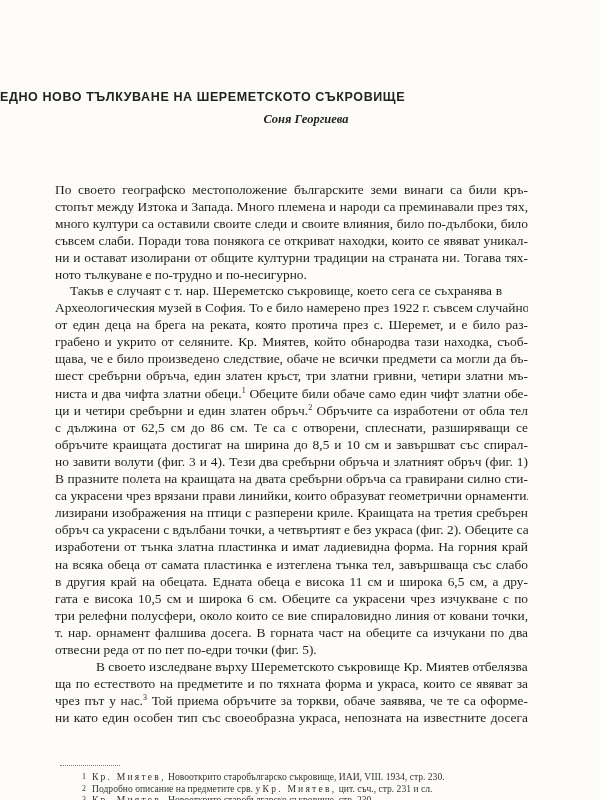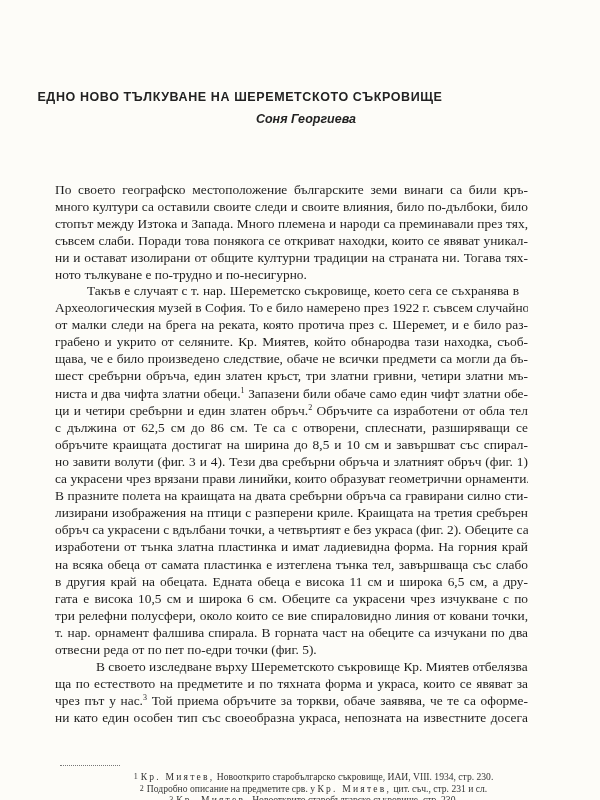--- a/index.html
+++ b/index.html
@@ -5,92 +5,92 @@
   html, body { margin: 0; padding: 0; }
   body {
     width: 600px; height: 800px; overflow: hidden;
     background: #fdfcf8;
     font-family: "Liberation Serif", "DejaVu Serif", serif;
     color: #1e1e1e;
     position: relative;
   }
   .page { position: absolute; left: 0; top: 0; width: 600px; height: 800px; }
   .title {
-    position: absolute; top: 90px; left: 0; width: 480px; text-align: center;
+    position: absolute; top: 90px; left: 0; width: 480px; 
     font-family: "Liberation Sans", "DejaVu Sans", sans-serif;
     font-weight: bold; font-size: 12.5px; letter-spacing: 0.6px; color: #222;
   }
   .author {
     position: absolute; top: 112px; left: 0; width: 600px; text-align: center;
     font-style: italic; font-weight: bold; font-size: 12.5px; color: #222;
-    font-family: Liberation Sans, sans-serif;
+    font-family: Liberation Serif, serif;
     padding-left: 12px; box-sizing: border-box;
   }
   .body-text {
     position: absolute; left: 18px; top: 181px; width: 510px;
   }
   .line {
     height: 17.1px; line-height: 17.1px; font-size: 13.4px;
     white-space: nowrap; text-align: justify; text-align-last: justify;
     overflow: hidden;
   }
   .line.indent { padding-left: 41px; }
   .line.last { text-align-last: left; }
   sup { font-size: 8px; line-height: 0; vertical-align: 5px; }
   .rule {
     position: absolute; left: 60px; top: 765px; width: 60px; height: 0;
     border-top: 1px dotted #777;
   }
   .footnotes { position: absolute; left: 82px; top: 771px; width: 460px; }
-  .fn { font-size: 9.6px; line-height: 11.5px; height: 11.5px; white-space: nowrap; color: #333; text-align: center; }
+  .fn { font-size: 9.6px; line-height: 11.5px; height: 11.5px; white-space: nowrap; color: #333; }
   .fn .num { display: inline-block; width: 10px; font-size: 8px; vertical-align: 1px; }
   .spaced { letter-spacing: 2.2px; }
 </style>
 </head>
 <body>
 
 <div class="page">
   <div class="title">ЕДНО НОВО ТЪЛКУВАНЕ НА ШЕРЕМЕТСКОТО СЪКРОВИЩЕ</div>
   <div class="author">Соня Георгиева</div>
 
   <div class="body-text">
 
     <div>
       <div class="line indent" style="margin-left:37px;width:473px;box-sizing:border-box;padding-left:0">По своето географско местоположение българските земи винаги са били кръ-</div>
+      <div class="line" style="margin-left:37px;width:473px">стопът между Изтока и Запада. Много племена и народи са преминавали през тях,</div>
       <div class="line" style="margin-left:37px;width:473px">много култури са оставили своите следи и своите влияния, било по-дълбоки, било</div>
-      <div class="line" style="margin-left:37px;width:473px">стопът между Изтока и Запада. Много племена и народи са преминавали през тях,</div>
       <div class="line" style="margin-left:37px;width:473px">съвсем слаби. Поради това понякога се откриват находки, които се явяват уникал-</div>
       <div class="line" style="margin-left:37px;width:473px">ни и остават изолирани от общите културни традиции на страната ни. Тогава тях-</div>
       <div class="line last" style="margin-left:37px;width:473px">ното тълкуване е по-трудно и по-несигурно.</div>
     </div>
   </div>
 
   <div class="body-text" style="top:282px">
     <div>
-      <div class="line" style="margin-left:69px;width:432px">Такъв е случаят с т. нар. Шереметско съкровище, което сега се съхранява в</div>
+      <div class="line" style="margin-left:52px;width:432px">Такъв е случаят с т. нар. Шереметско съкровище, което сега се съхранява в</div>
       <div class="line" style="margin-left:37px;width:473px">Археологическия музей в София. То е било намерено през 1922 г. съвсем случайно</div>
-      <div class="line" style="margin-left:37px;width:473px">от малки следи на брега на реката, която протича през с. Шеремет, и е било раз-</div>
+      <div class="line" style="margin-left:37px;width:473px">от един деца на брега на реката, която протича през с. Шеремет, и е било раз-</div>
       <div class="line" style="margin-left:37px;width:473px">грабено и укрито от селяните. Кр. Миятев, който обнародва тази находка, съоб-</div>
       <div class="line" style="margin-left:37px;width:473px">щава, че е било произведено следствие, обаче не всички предмети са могли да бъ-</div>
       <div class="line" style="margin-left:37px;width:473px">шест сребърни обръча, един златен кръст, три златни гривни, четири златни мъ-</div>
-      <div class="line" style="margin-left:37px;width:473px"><span>ниста и два чифта златни обеци.</span><sup>1</sup> <span>Запазени били обаче само един чифт златни обе-</span></div>
+      <div class="line" style="margin-left:37px;width:473px"><span>ниста и два чифта златни обеци.</span><sup>1</sup> <span>Обеците били обаче само един чифт златни обе-</span></div>
       <div class="line" style="margin-left:37px;width:473px"><span>ци и четири сребърни и един златен обръч.</span><sup>2</sup> <span>Обръчите са изработени от обла тел</span></div>
       <div class="line" style="margin-left:37px;width:473px">с дължина от 62,5 см до 86 см. Те са с отворени, сплеснати, разширяващи се</div>
       <div class="line" style="margin-left:37px;width:473px">обръчите краищата достигат на ширина до 8,5 и 10 см и завършват със спирал-</div>
       <div class="line" style="margin-left:37px;width:473px">но завити волути (фиг. 3 и 4). Тези два сребърни обръча и златният обръч (фиг. 1)</div>
+      <div class="line" style="margin-left:37px;width:473px">В празните полета на краищата на двата сребърни обръча са гравирани силно сти-</div>
       <div class="line" style="margin-left:37px;width:473px">са украсени чрез врязани прави линийки, които образуват геометрични орнаменти.</div>
-      <div class="line" style="margin-left:37px;width:473px">В празните полета на краищата на двата сребърни обръча са гравирани силно сти-</div>
       <div class="line" style="margin-left:37px;width:473px">лизирани изображения на птици с разперени криле. Краищата на третия сребърен</div>
       <div class="line" style="margin-left:37px;width:473px">обръч са украсени с вдълбани точки, а четвъртият е без украса (фиг. 2). Обеците са</div>
       <div class="line" style="margin-left:37px;width:473px">изработени от тънка златна пластинка и имат ладиевидна форма. На горния край</div>
       <div class="line" style="margin-left:37px;width:473px">на всяка обеца от самата пластинка е изтеглена тънка тел, завършваща със слабо</div>
       <div class="line" style="margin-left:37px;width:473px">в другия край на обецата. Едната обеца е висока 11 см и широка 6,5 см, а дру-</div>
       <div class="line" style="margin-left:37px;width:473px">гата е висока 10,5 см и широка 6 см. Обеците са украсени чрез изчукване с по</div>
       <div class="line" style="margin-left:37px;width:473px">три релефни полусфери, около които се вие спираловидно линия от ковани точки,</div>
-      <div class="line" style="margin-left:37px;width:473px">т. нар. орнамент фалшива спирала. В горната част на обеците са изчукани по два</div>
+      <div class="line" style="margin-left:37px;width:473px">т. нар. орнамент фалшива досега. В горната част на обеците са изчукани по два</div>
       <div class="line last" style="margin-left:37px;width:473px">отвесни реда от по пет по-едри точки (фиг. 5).</div>
 
       <div class="line" style="margin-left:78px;width:432px">В своето изследване върху Шереметското съкровище Кр. Миятев отбелязва,</div>
       <div class="line" style="margin-left:37px;width:473px">ща по естеството на предметите и по тяхната форма и украса, които се явяват за</div>
       <div class="line" style="margin-left:37px;width:473px"><span>чрез път у нас.</span><sup>3</sup> <span>Той приема обръчите за торкви, обаче заявява, че те са оформе-</span></div>
       <div class="line" style="margin-left:37px;width:473px">ни като един особен тип със своеобразна украса, непозната на известните досега</div>
     </div>
   </div>
 
   <div class="rule"></div>

